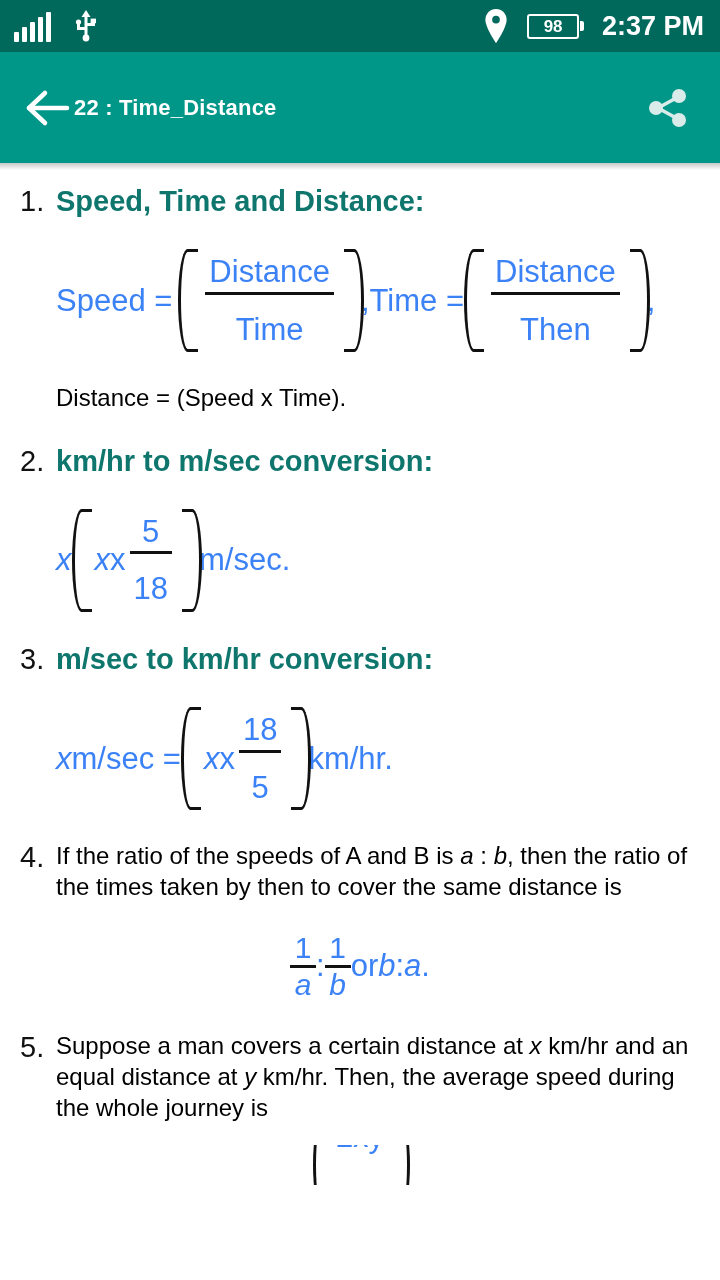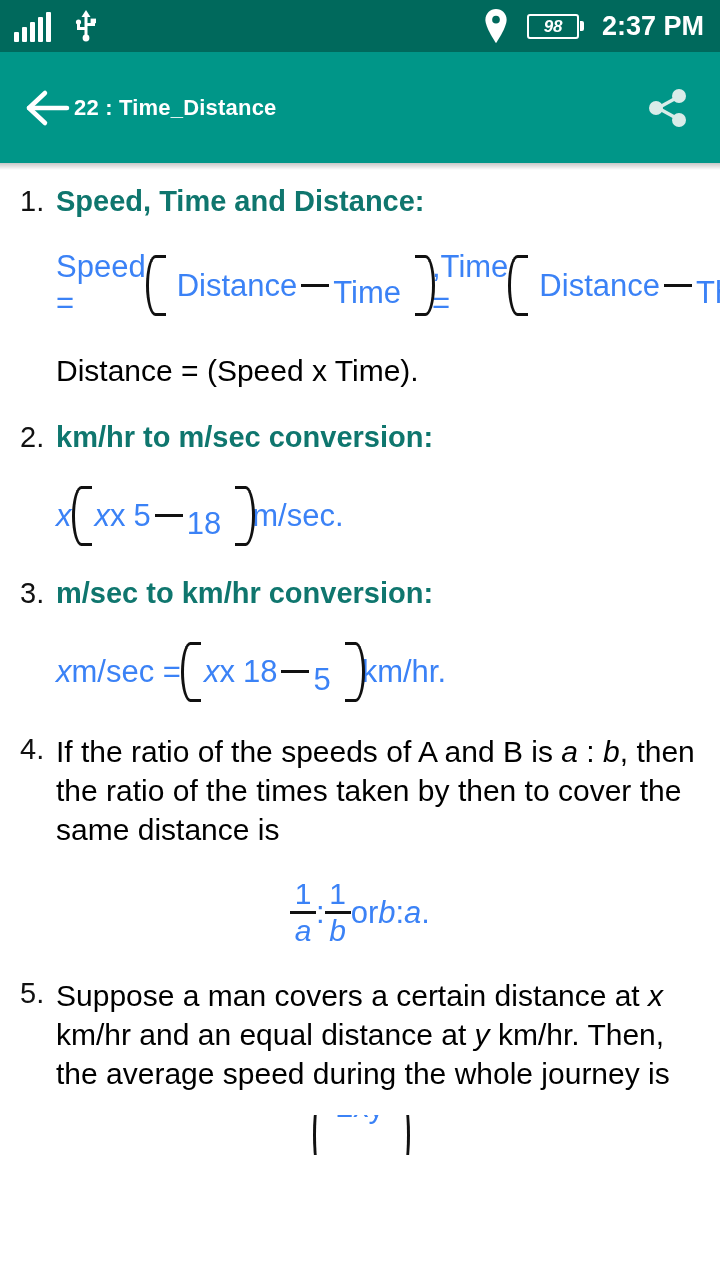--- a/index.html
+++ b/index.html
@@ -29,21 +29,21 @@
   .status-right {
     position:absolute; right:16px; top:0; height:52px;
     display:flex; align-items:center; gap:18px;
   }
   .battery {
     display:flex; align-items:center;
   }
   .battery-body {
     border:2.5px solid #fff; border-radius:3px;
     height:25px; min-width:52px; padding:0 12px;
-    display:flex; align-items:center; justify-content:center;font-style:italic;
+    display:flex; align-items:center; justify-content:center;
   }
   .battery-body span { color:#fff; font-size:17px; font-weight:bold; line-height:1; letter-spacing:-0.3px; }
   .battery-cap { width:4px; height:10px; background:#fff; border-radius:0 2px 2px 0; margin-left:1px; }
   .clock { color:#fff; font-size:27px; font-weight:bold; letter-spacing:0px; line-height:1; }
 
   
   .app-bar {
     height:111px; background:#009688;
     display:flex; align-items:center; padding:0 22px;
     position:relative;
@@ -63,40 +63,40 @@
   .content { padding:14px 20px 0 20px; color:#000; }
   .item { display:flex; align-items:flex-start; }
   .num {
     width:36px; flex:0 0 36px; text-align:left;
     font-size:29px; color:#111; line-height:1.22;
   }
   .item-body { flex:1; }
   .heading {
     font-size:29px; font-weight:bold; color:#0f766e; line-height:1.22;
   }
-  .para { font-size:30px; color:#000; line-height:1.30; }
+  .para { font-size:24px; color:#000; line-height:1.30; }
   .para i, .heading i, .formula i { font-style:italic; }
 
   .formula-row { font-size:31px; color:#3b82f6; display:flex; align-items:center; justify-content:flex-start; }
   .formula-center { justify-content:center; }
 
   
   .paren {
     display:inline-block; width:17px; align-self:stretch; position:relative;
     flex:0 0 17px;
   }
   .paren::before {
     content:""; position:absolute; left:0; top:0; bottom:0; width:17px;
     border:3px solid #111; border-radius:48% / 50%;
   }
   .paren-l::before { border-right:none; border-top-right-radius:0; border-bottom-right-radius:0; }
   .paren-r::before { border-left:none; border-top-left-radius:0; border-bottom-left-radius:0; }
 
   
-  .frac { display:inline-flex; align-items:center; text-align:center; margin:0 4px; }
+  .frac { display:inline-flex; flex-direction:column; align-items:center; text-align:center; margin:0 4px; }
   .frac .top { line-height:1.08; padding:0 4px; }
   .frac .bar { height:3px; background:#111; width:100%; min-width:28px; margin:3px 0; }
   .frac .bot { line-height:1.08; padding:0 4px;margin-top:15px; }
 
   .wrap-paren { display:inline-flex; align-items:stretch; }
   .paren-inner { display:flex; align-items:center; padding:6px 6px; }
 
   .sp6 { width:6px; display:inline-block; }
 
   

